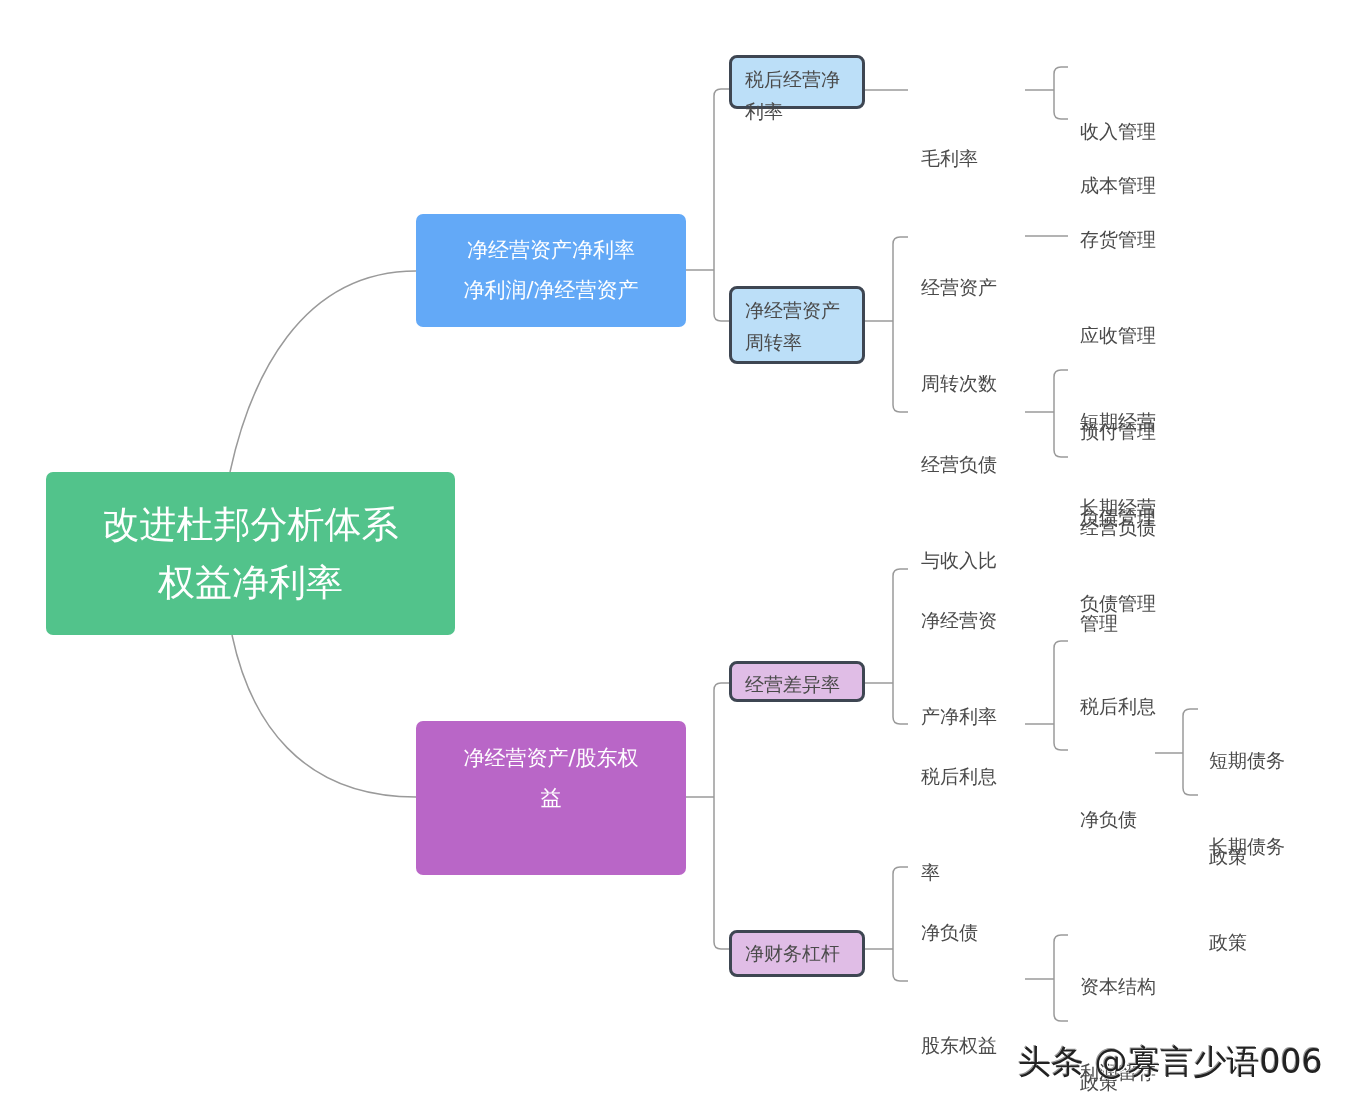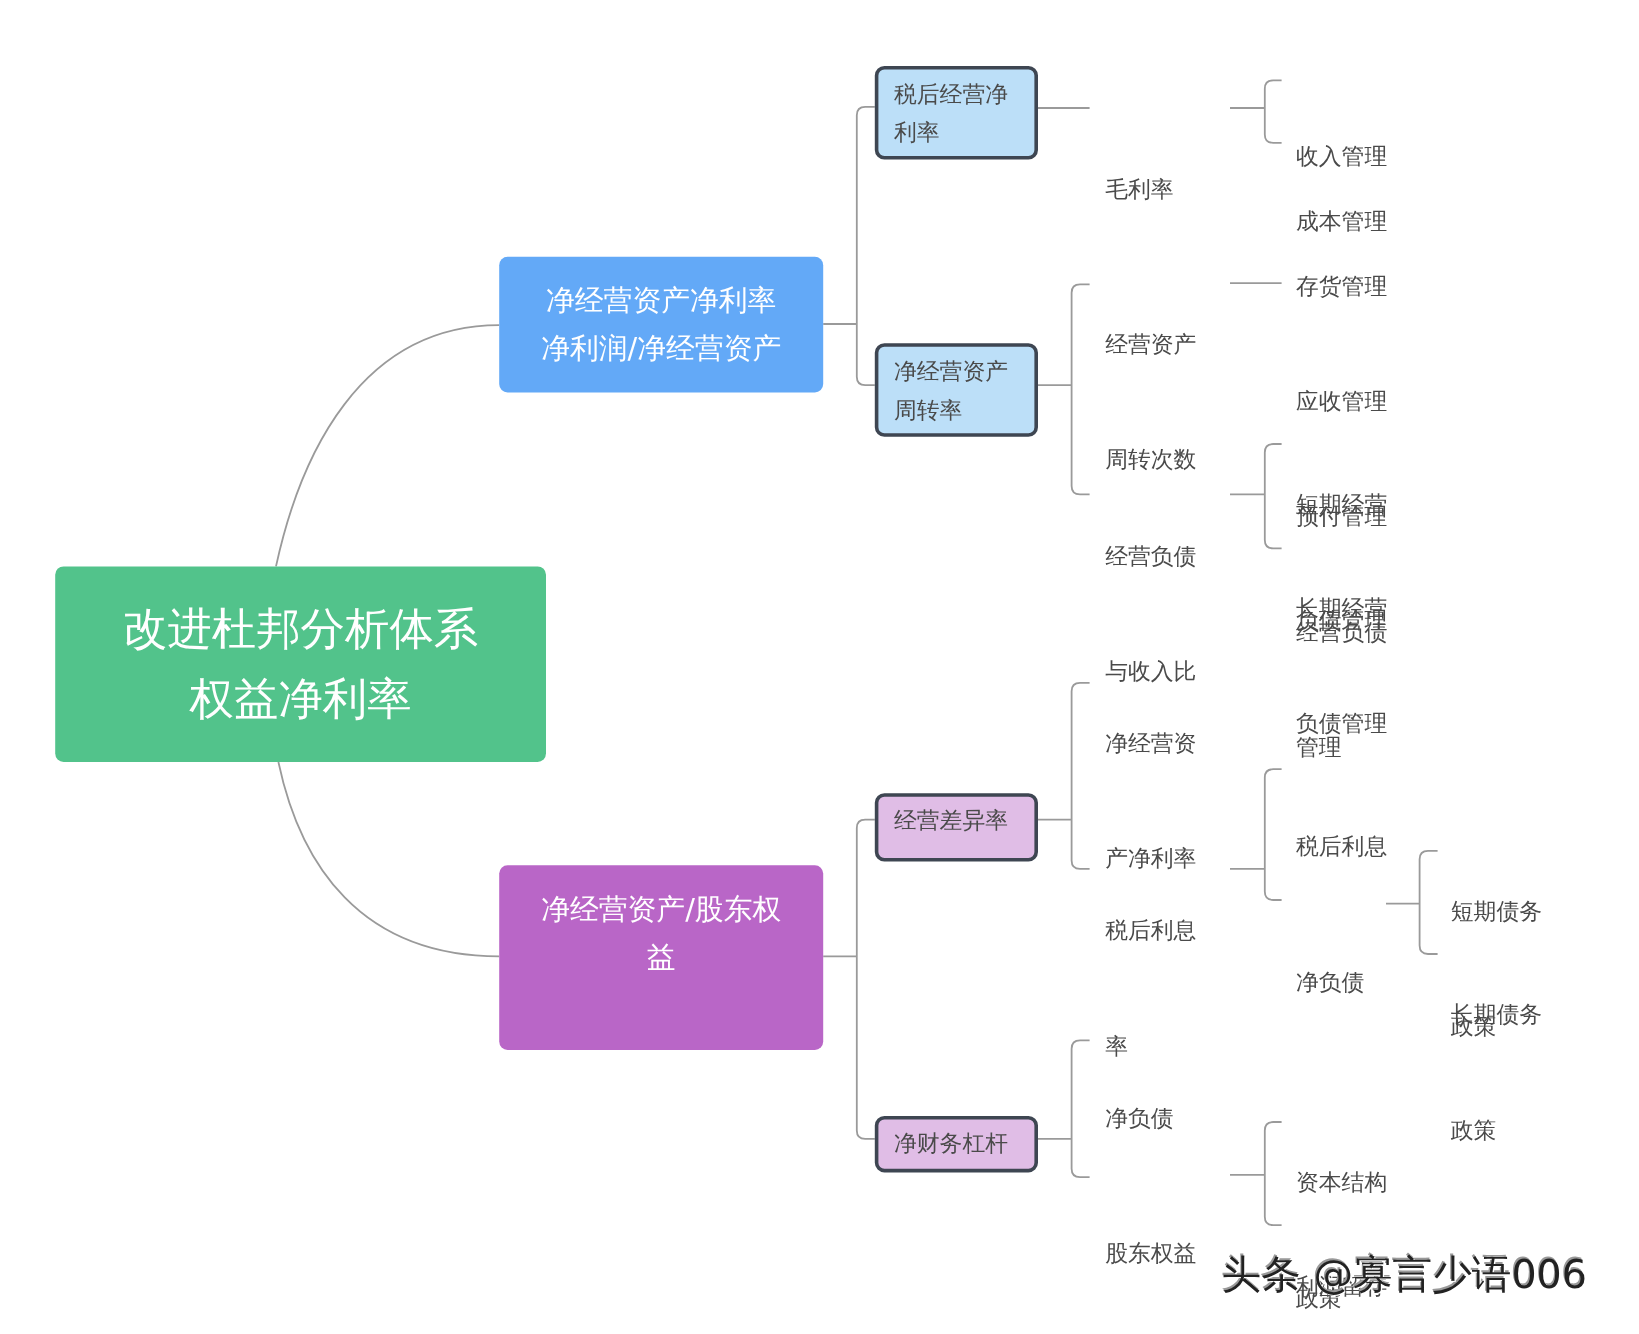--- a/index.html
+++ b/index.html
@@ -2,21 +2,21 @@
 <html><head>
   <meta charset="utf-8">
   <style>
     html, body { margin: 0; padding: 0; background: #ffffff; }
     body { width: 1366px; height: 1112px; position: relative; overflow: hidden;
            font-family: "DejaVu Sans", "Liberation Sans", sans-serif; }
     #lines { position: absolute; left: 0; top: 0; width: 1366px; height: 1112px; }
     .node { position: absolute; box-sizing: border-box; }
     .root { left: 46px; top: 472px; width: 409px; height: 163px; background: #52c38b; border-radius: 7px;
             color: #fff; font-size: 37px; line-height: 58px; text-align: center; padding-top: 24px; }
-    .l1 { left: 416px; width: 270px; border-radius: 7px; color: #fff; font-size: 24px; line-height: 40px;
+    .l1 { left: 416px; width: 270px; border-radius: 7px; color: #fff; font-size: 21px; line-height: 40px;
           text-align: center; }
     .l1.blue { top: 214px; height: 113px; background: #63a9f7; padding-top: 16px; }
     .l1.purple { top: 721px; height: 154px; background: #b966c7; padding-top: 17px; }
     .l2 { left: 729px; width: 136px; border: 3px solid #3e4652; border-radius: 8px; color: #4a4a4a;
           font-size: 19px; line-height: 32px; padding-left: 13px; }
     .l2.bl { background: #bcdff8; }
     .l2.pl { background: #e0bde6; }
     .leaf { position: absolute; color: #4a4a4a; font-size: 19px; line-height: 32px; white-space: pre; }
     .watermark { position: absolute; left: 1018px; top: 1040px; font-size: 33px; color: #222;
                  letter-spacing: 0px; text-shadow: 1px 1px 0 #fff, -1px -1px 0 #999; }
@@ -59,29 +59,29 @@
 
 <div class="node l1 blue">
   <span class="line-txt">净经营资产净利率</span>
   <span class="line-txt">净利润/净经营资产</span>
 </div>
 <div class="node l1 purple">
   <span class="line-txt">净经营资产/股东权</span>
   <span class="line-txt">益</span>
 </div>
 
-<div class="node l2 bl" style="top:55px;height:78px;padding-top:5px;">
+<div class="node l2 bl" style="top:55px;height:54px;padding-top:5px;">
   <span class="line-txt">税后经营净</span>
   <span class="line-txt">利率</span>
 </div>
 <div class="node l2 bl" style="top:286px;height:78px;padding-top:5px;">
   <span class="line-txt">净经营资产</span>
   <span class="line-txt">周转率</span>
 </div>
-<div class="node l2 pl" style="top:661px;height:57px;padding-top:4px;">
+<div class="node l2 pl" style="top:661px;height:41px;padding-top:4px;">
   <span class="line-txt">经营差异率</span>
 </div>
 <div class="node l2 pl" style="top:930px;height:47px;padding-top:4px;">
   <span class="line-txt">净财务杠杆</span>
 </div>
 
 <div class="leaf" style="left:921px;top:78px;">
   <span class="line-txt">毛利率</span>
 </div>
 <div class="leaf" style="left:1080px;top:51px;">

